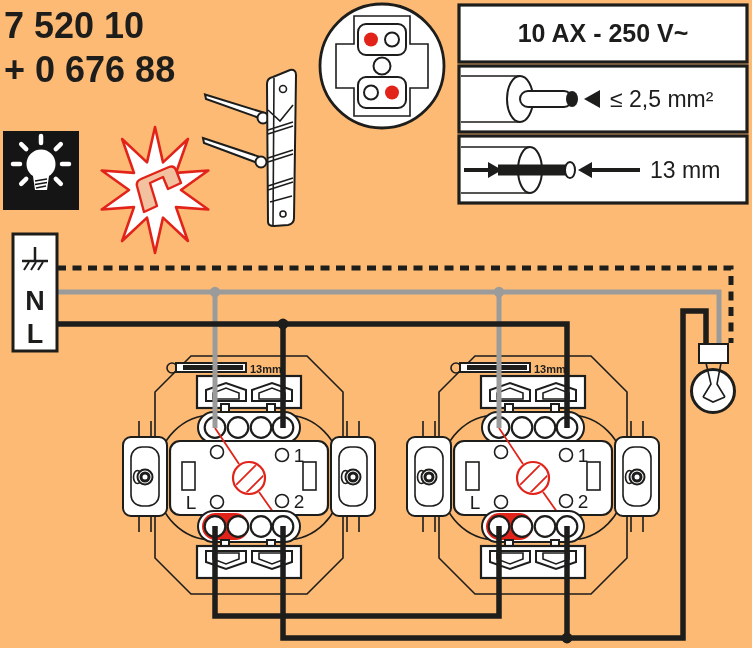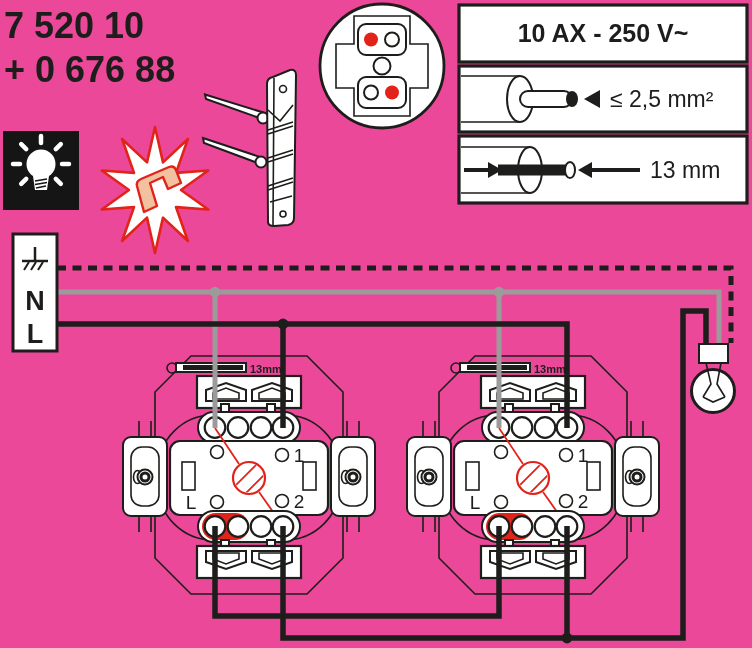--- a/index.html
+++ b/index.html
@@ -1,16 +1,16 @@
 <!DOCTYPE html>
 <html style="--red: #e2231a; --wire-n: #9b9b9b; --wire-k: #1d1d1b; --staple: #f2c2a0; --icon-bg: #151515;"><head>
 <meta charset="utf-8">
 <style>
   html,body{margin:0;padding:0;background:#fff;}
-  .stage{position:relative;width:752px;height:648px;background:#ec4899;overflow:hidden;
+  .stage{position:relative;width:752px;height:648px;background:#fdba74;overflow:hidden;
          font-family:"Liberation Sans",sans-serif;}
   svg text{font-family:"Liberation Sans",sans-serif;}
   .t-code{font-size:36px;font-weight:700;fill:#1d1d1b;}
   .t-rating{font-size:25px;font-weight:700;fill:#1d1d1b;}
   .t-spec{font-size:23px;font-weight:400;fill:#1d1d1b;}
   .t-nl{font-size:27px;font-weight:700;fill:#1d1d1b;}
   .t-swl{font-size:19px;font-weight:400;fill:#1d1d1b;}
   .t-sws{font-size:11px;font-weight:700;fill:#1d1d1b;}
   .ol{fill:#fff;stroke:#1d1d1b;stroke-width:2;}
   .ol22{fill:#fff;stroke:#1d1d1b;stroke-width:2.2;}

